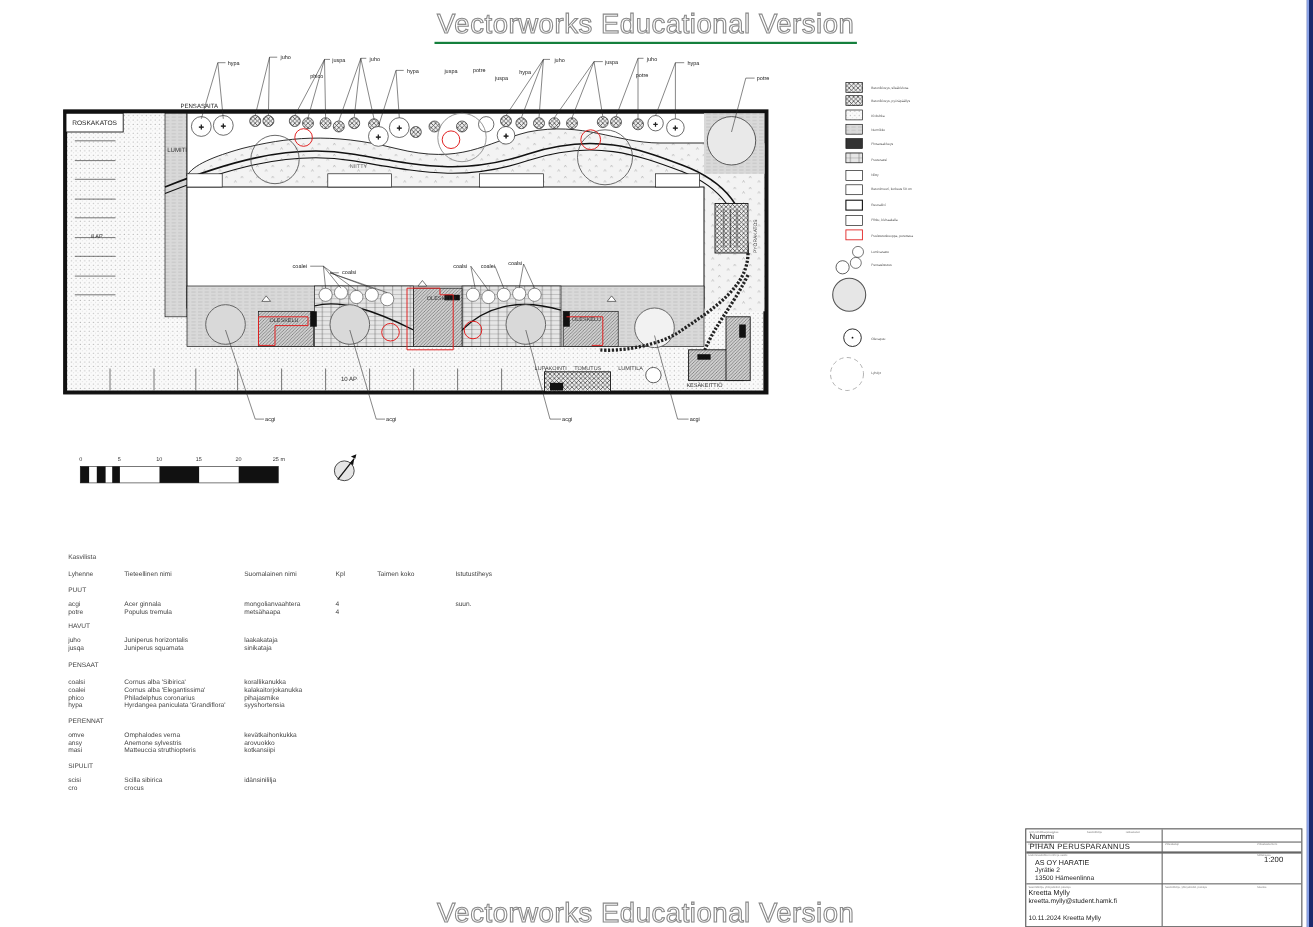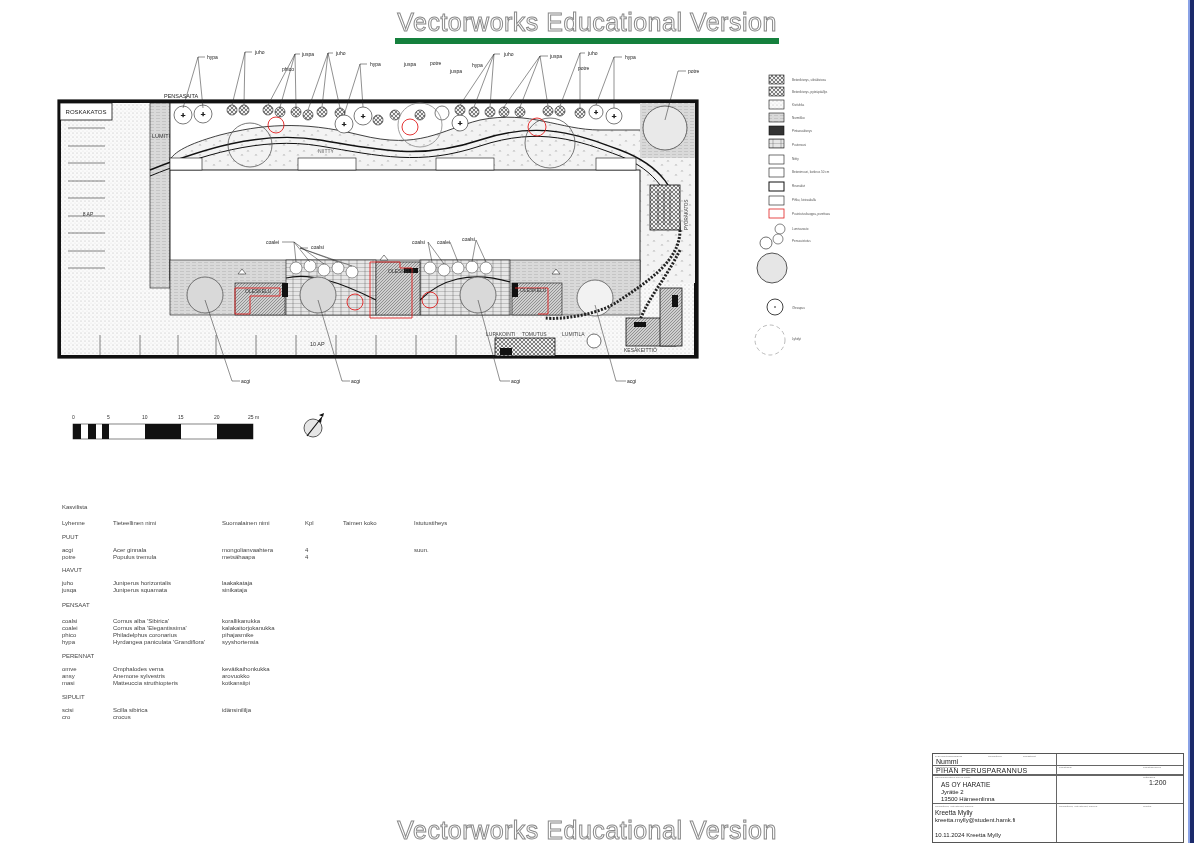--- a/index.html
+++ b/index.html
@@ -1,19 +1,19 @@
 <!DOCTYPE html>
 <html><head>
 <meta charset="utf-8">
 <style>
   html, body { margin:0; padding:0; }
   body { width:1194px; height:843px; background:#ffffff; position:relative; overflow:hidden; font-family:"Liberation Sans", sans-serif; color:#222; }
   .right-edge { position:absolute; top:0; right:0; width:4px; height:843px; background:#1b2a6b; border-left:2px solid #8aa2e6; }
   .watermark { position:absolute; left:0; width:1174px; text-align:center; font-family:"Liberation Sans", sans-serif; font-size:25px; color:#fff; -webkit-text-stroke:1px #8a8a8a; letter-spacing:0.5px; }
-  .watermark span { display:inline-block; border-bottom:6px solid #15803d; padding:0 2px 1px; }
+  .watermark span { display:inline-block; border-bottom:2px solid #15803d; padding:0 2px 1px; }
   .wm-top { top:8px; }
   .wm-bottom { top:816px; }
   svg text { font-family:"Liberation Sans", sans-serif; }
   .plant-table { position:absolute; left:62px; top:504px; font-size:6px; color:#444; }
   .plant-table .title { position:absolute; left:0; top:0; white-space:nowrap; }
   .plant-table .hdr { position:absolute; top:16px; white-space:nowrap; }
   .plant-table .grp { position:absolute; left:0; white-space:nowrap; }
   .plant-table .cell { position:absolute; white-space:nowrap; line-height:6.5px; }
   .title-block { position:absolute; left:932px; top:753px; width:250px; height:88px; border:1px solid #555; font-size:6px; color:#222; }
   .tb-line { position:absolute; background:#666; }

